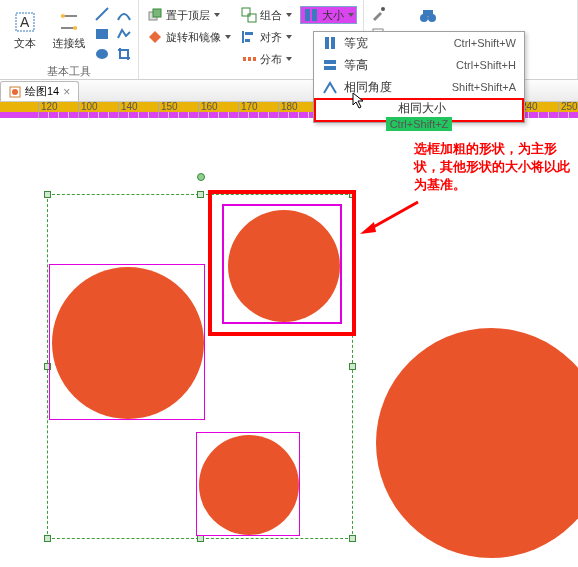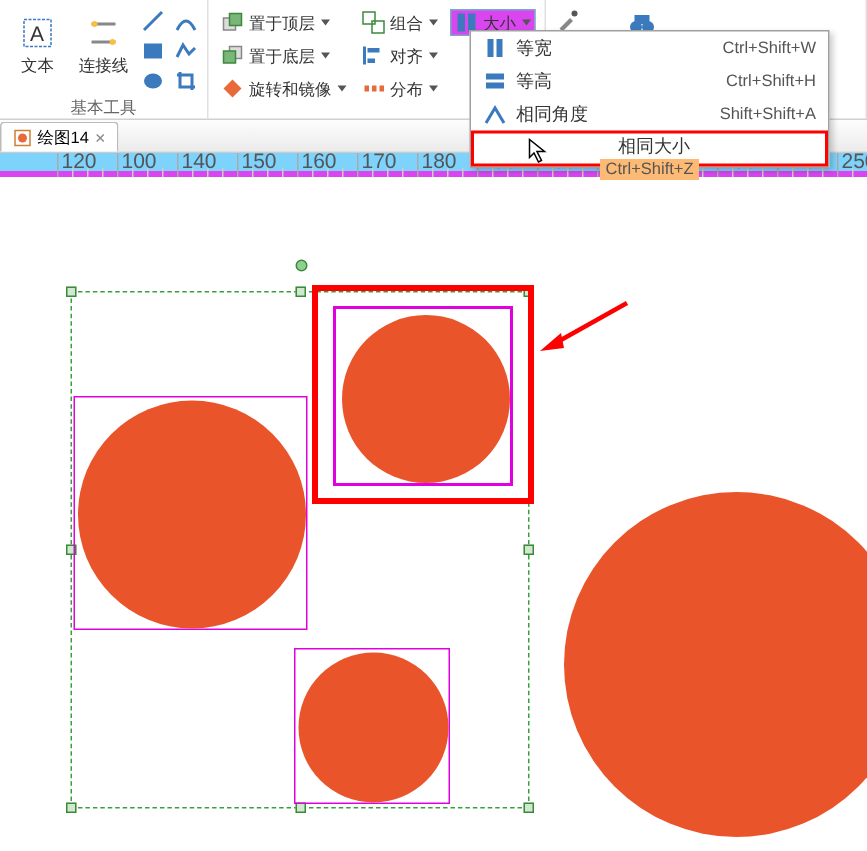--- a/index.html
+++ b/index.html
@@ -9,30 +9,30 @@
   .group-body { flex: 1; display: flex; gap: 6px; }
   .group-label { text-align: center; font-size: 11px; color: #666; padding: 2px 0; }
   .big-btn { display: flex; flex-direction: column; align-items: center; justify-content: center; width: 38px; height: 56px; cursor: pointer; }
   .big-btn .lbl { font-size: 11px; color: #333; margin-top: 2px; }
   .icon-col { display: flex; flex-direction: column; gap: 4px; padding-top: 4px; }
   .icon-row { display: flex; gap: 6px; }
   .arr-row { display: flex; align-items: center; gap: 3px; height: 18px; cursor: pointer; padding: 0 2px; }
   .arr-row .txt { font-size: 11px; color: #333; }
   .caret { width: 0; height: 0; border-left: 3px solid transparent; border-right: 3px solid transparent; border-top: 4px solid #555; margin-left: 1px; }
   .small-icon { width: 16px; height: 16px; display: inline-block; }
-  .menu { position: absolute; left: 313px; top: 20px; width: 240px; background: #fff; border: 1px solid #a0a0a0; box-shadow: 2px 2px 4px rgba(0,0,0,.2); z-index: 50; }
+  .menu { position: absolute; left: 313px; top: 31px; width: 212px; background: #fff; border: 1px solid #a0a0a0; box-shadow: 2px 2px 4px rgba(0,0,0,.2); z-index: 50; }
   .menu-item { display: flex; align-items: center; height: 22px; padding: 0 8px; cursor: pointer; }
   .menu-item .lbl { flex: 1; font-size: 12px; color: #333; margin-left: 6px; }
   .menu-item .sc { font-size: 11px; color: #555; }
   .menu-item.hl { border: 2px solid #f00; height: 24px; flex-direction: column; }
-  .menu-item.hl .sc { background: #fdba74; padding: 1px 4px; }
+  .menu-item.hl .sc { background: #22c55e; padding: 1px 4px; }
   .tab-bar { height: 22px; background: linear-gradient(#fdfdfd,#ebebeb); border-bottom: 1px solid #ccc; display: flex; align-items: flex-end; }
   .tab { background: #fff; border: 1px solid #bbb; border-bottom: none; border-radius: 3px 3px 0 0; padding: 2px 8px; display: flex; align-items: center; gap: 4px; font-size: 11px; }
   .tab .x { color: #888; cursor: pointer; font-size: 12px; }
-  .ruler { height: 16px; background: #7dd3fc; border-bottom: 4px solid #d946ef; position: relative; font-size: 14px; color: #555; }
+  .ruler { height: 16px; background: #eab308; border-bottom: 6px solid #d946ef; position: relative; font-size: 10px; color: #555; }
   .ruler .tick { position: absolute; top: 0; height: 16px; border-left: 1px solid #aaa; padding-left: 2px; line-height: 10px; }
   .ruler .mini { position: absolute; top: 10px; height: 6px; border-left: 1px solid #ccc; }
   .canvas { position: relative; width: 578px; height: 449px; background: #fff; }
   .sel-box { position: absolute; border: 1px dashed #3a9f3a; }
   .handle { position: absolute; width: 7px; height: 7px; background: #cfe8cf; border: 1px solid #3a8a3a; }
   .rot-handle { position: absolute; width: 8px; height: 8px; border-radius: 50%; background: #8fd08f; border: 1px solid #3a8a3a; }
   .shape-sel { position: absolute; border: 1px solid #e000e0; }
   .shape-sel.main { border: 2px solid #e000e0; }
   .circle { position: absolute; border-radius: 50%; background: #ea542a; }
   .red-frame { position: absolute; border: 4px solid #f00; }
@@ -93,28 +93,20 @@
 
   <div class="ribbon-group">
     <div class="group-body">
       <div class="icon-col">
         <div class="arr-row">
           <svg class="small-icon" viewBox="0 0 16 16">
               <rect x="2" y="5" width="8" height="8" fill="#ddd" stroke="#888"></rect>
               <rect x="6" y="2" width="8" height="8" fill="#7ab57a" stroke="#3a8a3a"></rect>
             </svg>
           <span class="txt">置于顶层</span>
-            <span class="caret"></span>
-        </div>
-        <div class="arr-row">
-          <svg class="small-icon" viewBox="0 0 16 16">
-              <rect x="6" y="2" width="8" height="8" fill="#ddd" stroke="#888"></rect>
-              <rect x="2" y="5" width="8" height="8" fill="#7ab57a" stroke="#3a8a3a"></rect>
-            </svg>
-          <span class="txt">置于底层</span>
             <span class="caret"></span>
         </div>
         <div class="arr-row">
           <svg class="small-icon" viewBox="0 0 16 16">
               <path d="M8 2 L14 8 L8 14 L2 8 Z" fill="#e86a3a"></path>
             </svg>
           <span class="txt">旋转和镜像</span>
             <span class="caret"></span>
         </div>
       </div>
@@ -306,17 +298,18 @@
     <div class="circle" style="left:4px;top:4px;width:112px;height:112px;"></div>
   </div>
   <div class="shape-sel" style="left:49px;top:146px;width:156px;height:156px;">
     <div class="circle" style="left:2px;top:2px;width:152px;height:152px;"></div>
   </div>
   <div class="shape-sel" style="left:196px;top:314px;width:104px;height:104px;">
     <div class="circle" style="left:2px;top:2px;width:100px;height:100px;"></div>
   </div>
   <div class="circle" style="left:376px;top:210px;width:230px;height:230px;"></div>
 
+  <div class="annot" style="left:414px;top:22px;width:160px;">选框加粗的形状，为主形状，其他形状的大小将以此为基准。</div>
   <svg class="arrow-svg" style="left:358px;top:80px;width:66px;height:40px" viewBox="0 0 66 40">
     <line x1="60" y1="4" x2="10" y2="32" stroke="#f00" stroke-width="3"></line>
     <polygon points="2,36 16,24 18,34" fill="#f00"></polygon>
   </svg>
 </div>
 
 </body></html>

